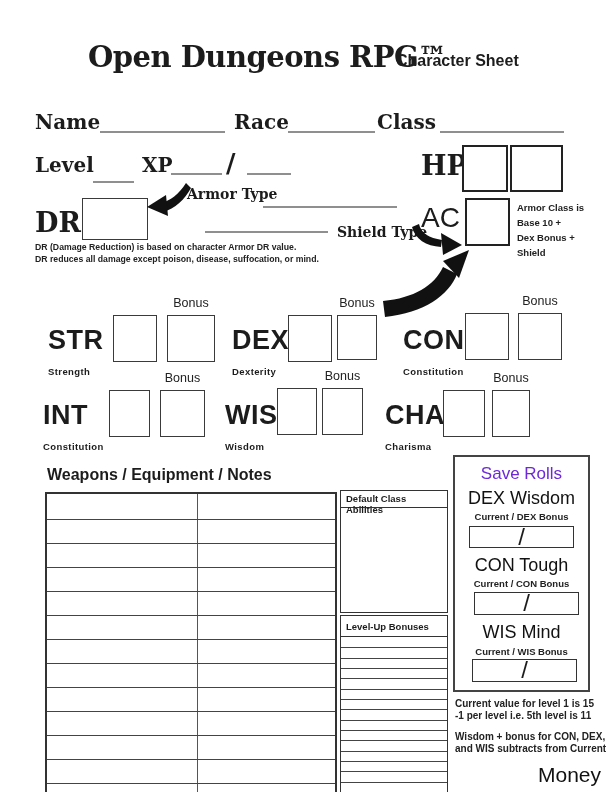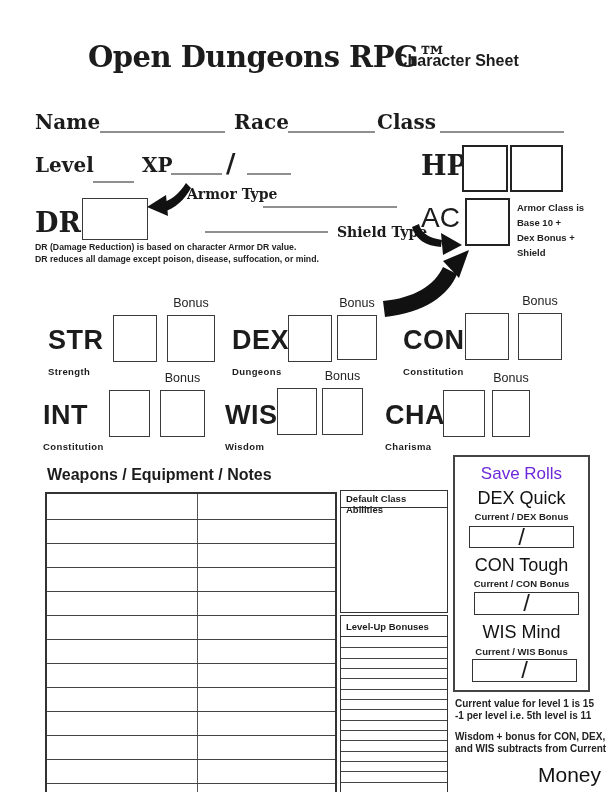--- a/index.html
+++ b/index.html
@@ -126,21 +126,21 @@
   <div class="abs sans stat-abbr" style="left:48px;top:325px;">STR</div>
   <div class="abs box sbox" style="left:113px;top:315px;"></div>
   <div class="abs bonus-lbl" style="left:167px;top:296px;width:48px;">Bonus</div>
   <div class="abs box" style="left:167px;top:315px;width:48px;height:47px;"></div>
   <div class="abs stat-name" style="left:48px;top:366px;">Strength</div>
 
   <div class="abs sans stat-abbr" style="left:232px;top:325px;">DEX</div>
   <div class="abs box sbox" style="left:288px;top:315px;"></div>
   <div class="abs bonus-lbl" style="left:335px;top:296px;width:44px;">Bonus</div>
   <div class="abs box" style="left:337px;top:315px;width:40px;height:45px;"></div>
-  <div class="abs stat-name" style="left:232px;top:366px;">Dungeons</div>
+  <div class="abs stat-name" style="left:232px;top:366px;">Dexterity</div>
 
   <div class="abs sans stat-abbr" style="left:403px;top:325px;">CON</div>
   <div class="abs box sbox" style="left:465px;top:313px;"></div>
   <div class="abs bonus-lbl" style="left:518px;top:294px;width:44px;">Bonus</div>
   <div class="abs box" style="left:518px;top:313px;width:44px;height:47px;"></div>
   <div class="abs stat-name" style="left:403px;top:366px;">Constitution</div>
 
   <div class="abs sans stat-abbr" style="left:43px;top:400px;">INT</div>
   <div class="abs box sbox" style="left:109px;top:390px;width:41px;"></div>
   <div class="abs bonus-lbl" style="left:160px;top:371px;width:45px;">Bonus</div>
@@ -192,21 +192,21 @@
       <div class="hline" style="top: 103px;"></div>
       <div class="hline" style="top: 114px;"></div>
       <div class="hline" style="top: 124px;"></div>
       <div class="hline" style="top: 134px;"></div>
       <div class="hline" style="top: 145px;"></div>
     </div>
 
   <div class="abs save-panel">
     <div class="save-title" style="top:7px;">Save Rolls</div>
 
-    <div class="save-item-title" style="top:31px;">DEX Quick</div>
+    <div class="save-item-title" style="top:31px;">DEX Wisdom</div>
     <div class="save-sub" style="top:54px;">Current / DEX Bonus</div>
     <div class="slash-box" style="left:14px;top:69px;width:105px;height:22px;">
       <span>/</span>
     </div>
 
     <div class="save-item-title" style="top:98px;">CON Tough</div>
     <div class="save-sub" style="top:121px;">Current / CON Bonus</div>
     <div class="slash-box" style="left:19px;top:135px;width:105px;height:23px;">
       <span>/</span>
     </div>

